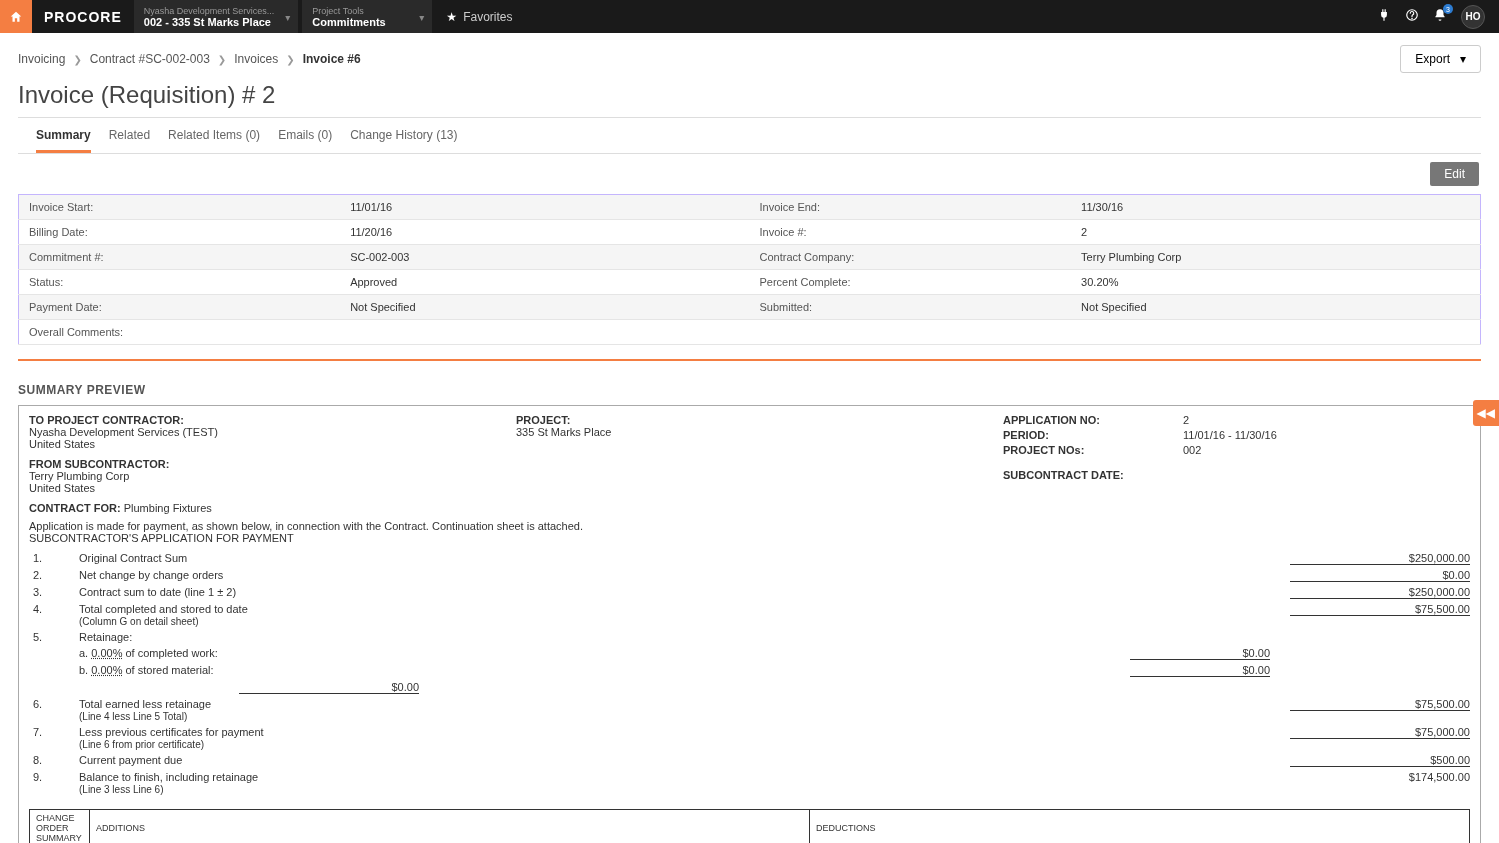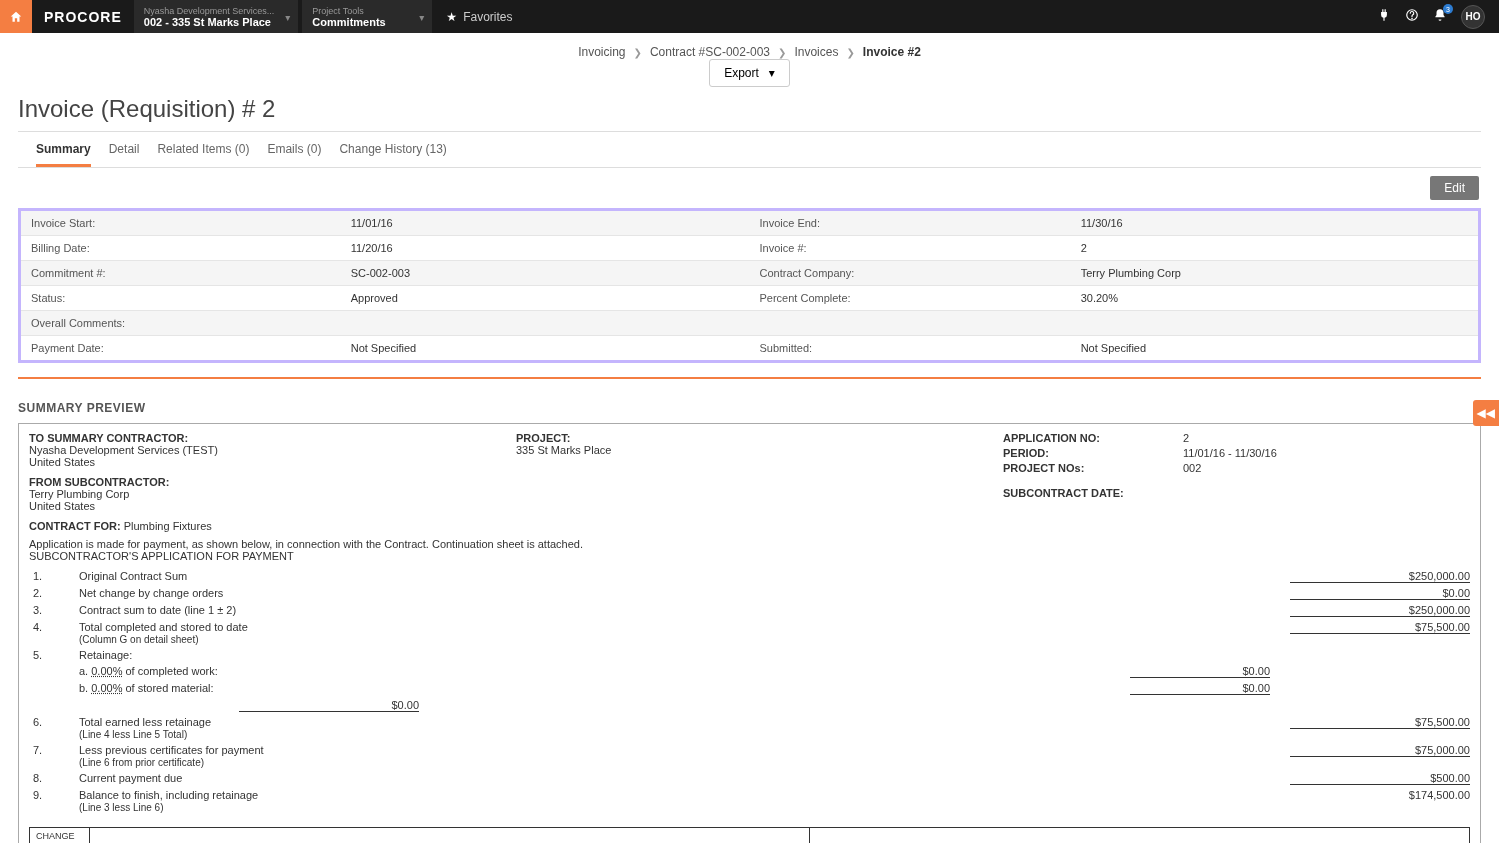--- a/index.html
+++ b/index.html
@@ -14,40 +14,40 @@
 .nav-dropdown .big { font-size: 11px; color: #fff; font-weight: bold; }
 .nav-dropdown::after { content: "▾"; position: absolute; right: 8px; top: 50%; transform: translateY(-50%); color: #888; font-size: 10px; }
 .fav { display: flex; align-items: center; padding: 0 10px; color: #ccc; cursor: pointer; }
 .fav .star { margin-right: 6px; color: #fff; }
 .topbar-right { margin-left: auto; display: flex; align-items: center; gap: 14px; padding-right: 14px; }
 .topbar-icon { color: #fff; cursor: pointer; font-size: 14px; position: relative; }
 .bell-badge { position: absolute; top: -4px; right: -6px; background: #2d7cd1; color: #fff; border-radius: 50%; width: 10px; height: 10px; font-size: 7px; display: flex; align-items: center; justify-content: center; }
 .avatar { width: 24px; height: 24px; border-radius: 50%; background: #333; border: 1px solid #555; color: #fff; display: flex; align-items: center; justify-content: center; font-size: 10px; font-weight: bold; cursor: pointer; }
 
 
-.breadcrumb-row { display: flex; align-items: center; justify-content: space-between; padding: 12px 18px 8px; flex-direction: column; }
+.breadcrumb-row { display: flex; align-items: center; justify-content: space-between; padding: 12px 18px 8px; }
 .breadcrumb { display: flex; align-items: center; gap: 8px; font-size: 12px; }
 .breadcrumb a { color: #555; text-decoration: none; cursor: pointer; }
 .breadcrumb .sep { color: #999; font-size: 10px; }
 .breadcrumb .current { color: #333; font-weight: bold; }
 .export-btn { border: 1px solid #ccc; background: #fff; padding: 6px 14px; border-radius: 3px; cursor: pointer; display: flex; align-items: center; gap: 10px; font-size: 12px; }
 .title-wrap { border-bottom: 1px solid #ddd; margin: 0 18px; }
 .title-wrap h1 { font-size: 24px; font-weight: 300; color: #444; padding-bottom: 8px; }
 
 
 .tabs { display: flex; gap: 18px; padding: 10px 18px 0; border-bottom: 1px solid #ddd; margin: 0 0 10px; }
 .tab { padding-bottom: 8px; font-size: 12px; color: #666; cursor: pointer; }
 .tab.active { color: #333; font-weight: bold; border-bottom: 3px solid #f47e42; }
 
 
 .edit-row { display: flex; justify-content: flex-end; padding: 8px 20px; }
 .edit-btn { background: #777; color: #fff; border: none; padding: 5px 14px; border-radius: 2px; cursor: pointer; font-size: 12px; }
 
 
-.info-table { margin: 0 18px 12px; border: 3px solid #c4b5fd; border-collapse: collapse; width: calc(100% - 36px); }
+.info-table { margin: 0 18px 12px; border: 1px solid #c4b5fd; border-collapse: collapse; width: calc(100% - 36px); }
 .info-table tr { border-bottom: 1px solid #e5e5e5; }
 .info-table tr:nth-child(odd) { background: #f5f5f5; }
 .info-table td { padding: 6px 10px; font-size: 11px; }
 .info-table .label { color: #555; width: 22%; }
 .info-table .value { width: 28%; color: #333; }
 .info-table .full { vertical-align: top; }
 
 .orange-divider { height: 2px; background: #f47e42; margin: 14px 18px; }
 
 
@@ -131,35 +131,35 @@
 </div>
 
 <div class="breadcrumb-row">
   <div class="breadcrumb">
     <a>Invoicing</a>
     <span class="sep">❯</span>
     <a>Contract #SC-002-003</a>
     <span class="sep">❯</span>
     <a>Invoices</a>
     <span class="sep">❯</span>
-    <span class="current">Invoice #2</span>
+    <span class="current">Invoice #6</span>
   </div>
   <button class="export-btn">
     <span>Export</span>
     <span>▾</span>
   </button>
 </div>
 
 <div class="title-wrap">
   <h1>Invoice (Requisition) # 2</h1>
 </div>
 
 <div class="tabs" style="margin:0 18px;">
   <div class="tab active">Summary</div>
-  <div class="tab">Detail</div>
+  <div class="tab">Related</div>
   <div class="tab">Related Items (0)</div>
   <div class="tab">Emails (0)</div>
   <div class="tab">Change History (13)</div>
 </div>
 
 <div class="edit-row">
   <button class="edit-btn">Edit</button>
 </div>
 
 <table class="info-table">
@@ -182,40 +182,40 @@
     <td class="label">Contract Company:</td>
     <td class="value">Terry Plumbing Corp</td>
   </tr>
   <tr>
     <td class="label">Status:</td>
     <td class="value">Approved</td>
     <td class="label">Percent Complete:</td>
     <td class="value">30.20%</td>
   </tr>
   <tr>
-    <td class="label full">Overall Comments:</td>
-    <td class="value" colspan="3"></td>
-  </tr>
-  <tr>
     <td class="label">Payment Date:</td>
     <td class="value">Not Specified</td>
     <td class="label">Submitted:</td>
     <td class="value">Not Specified</td>
   </tr>
+  <tr>
+    <td class="label full">Overall Comments:</td>
+    <td class="value" colspan="3"></td>
+  </tr>
 </tbody>
   </table>
 
 <div class="orange-divider"></div>
 
 <div class="section-header">SUMMARY PREVIEW</div>
 
 <div class="summary-box">
   <div class="summary-head">
     <div class="head-col">
-      <div class="b">TO SUMMARY CONTRACTOR:</div>
+      <div class="b">TO PROJECT CONTRACTOR:</div>
       <div>Nyasha Development Services (TEST)</div>
       <div>United States</div>
       <div style="height:8px"></div>
       <div class="b">FROM SUBCONTRACTOR:</div>
       <div>Terry Plumbing Corp</div>
       <div>United States</div>
     </div>
     <div class="head-col">
       <div class="b">PROJECT:</div>
       <div>335 St Marks Place</div>

